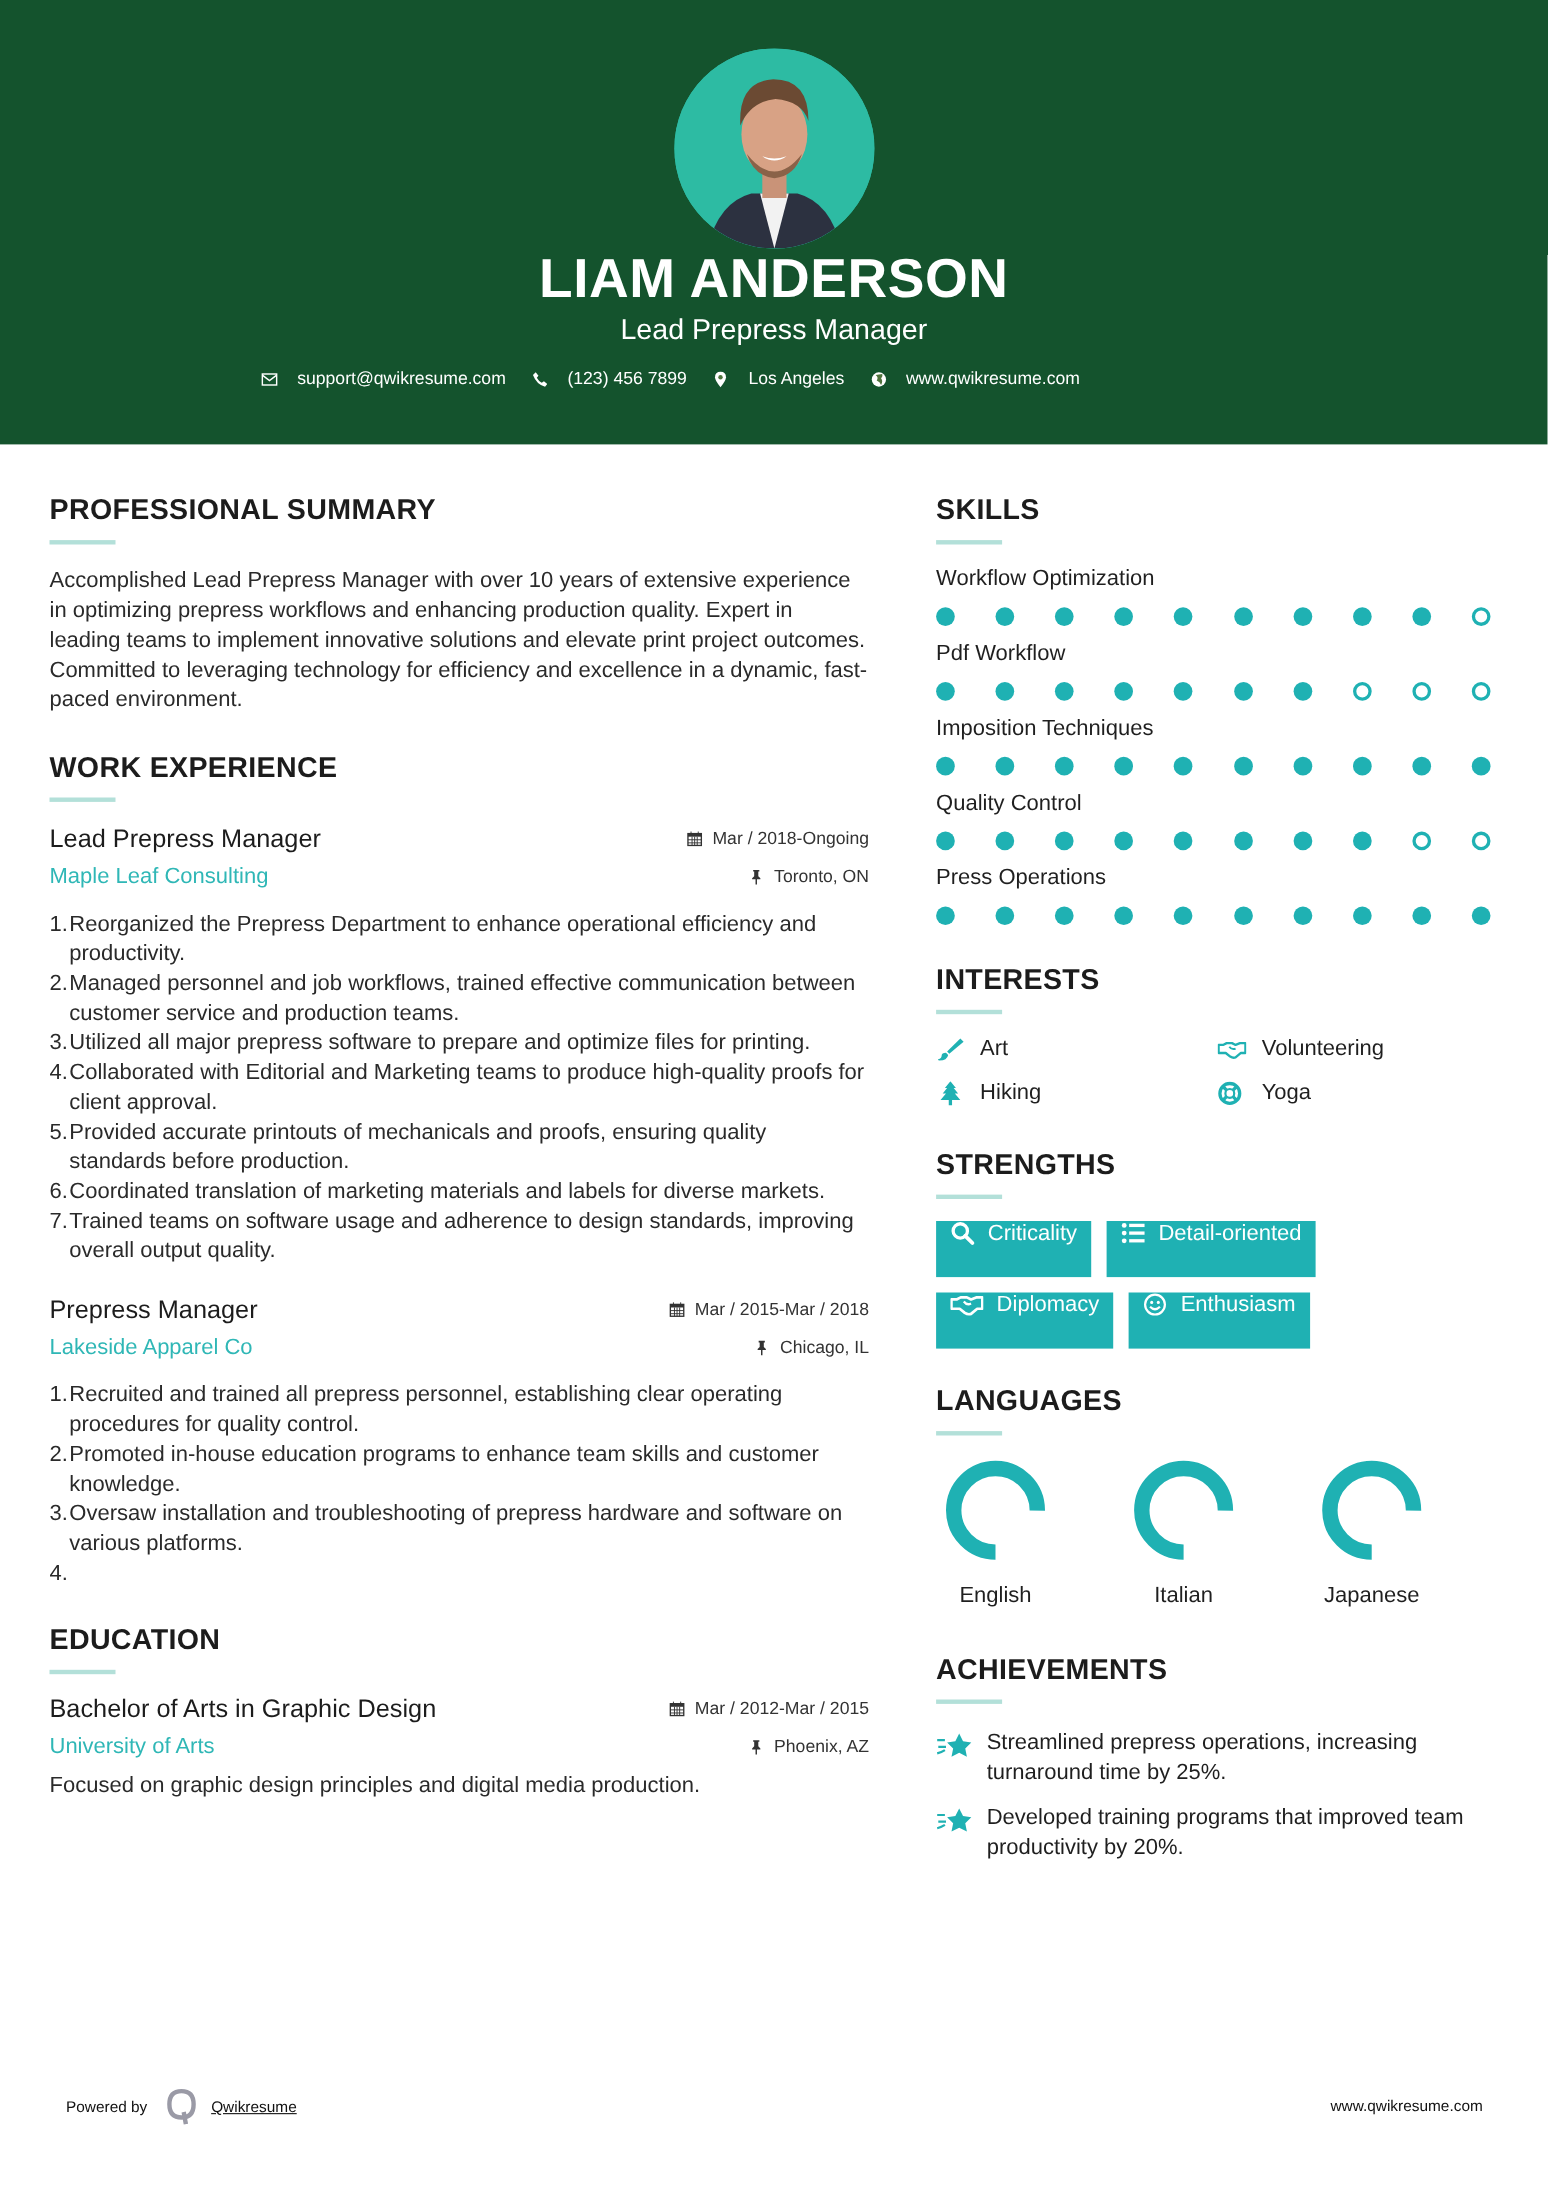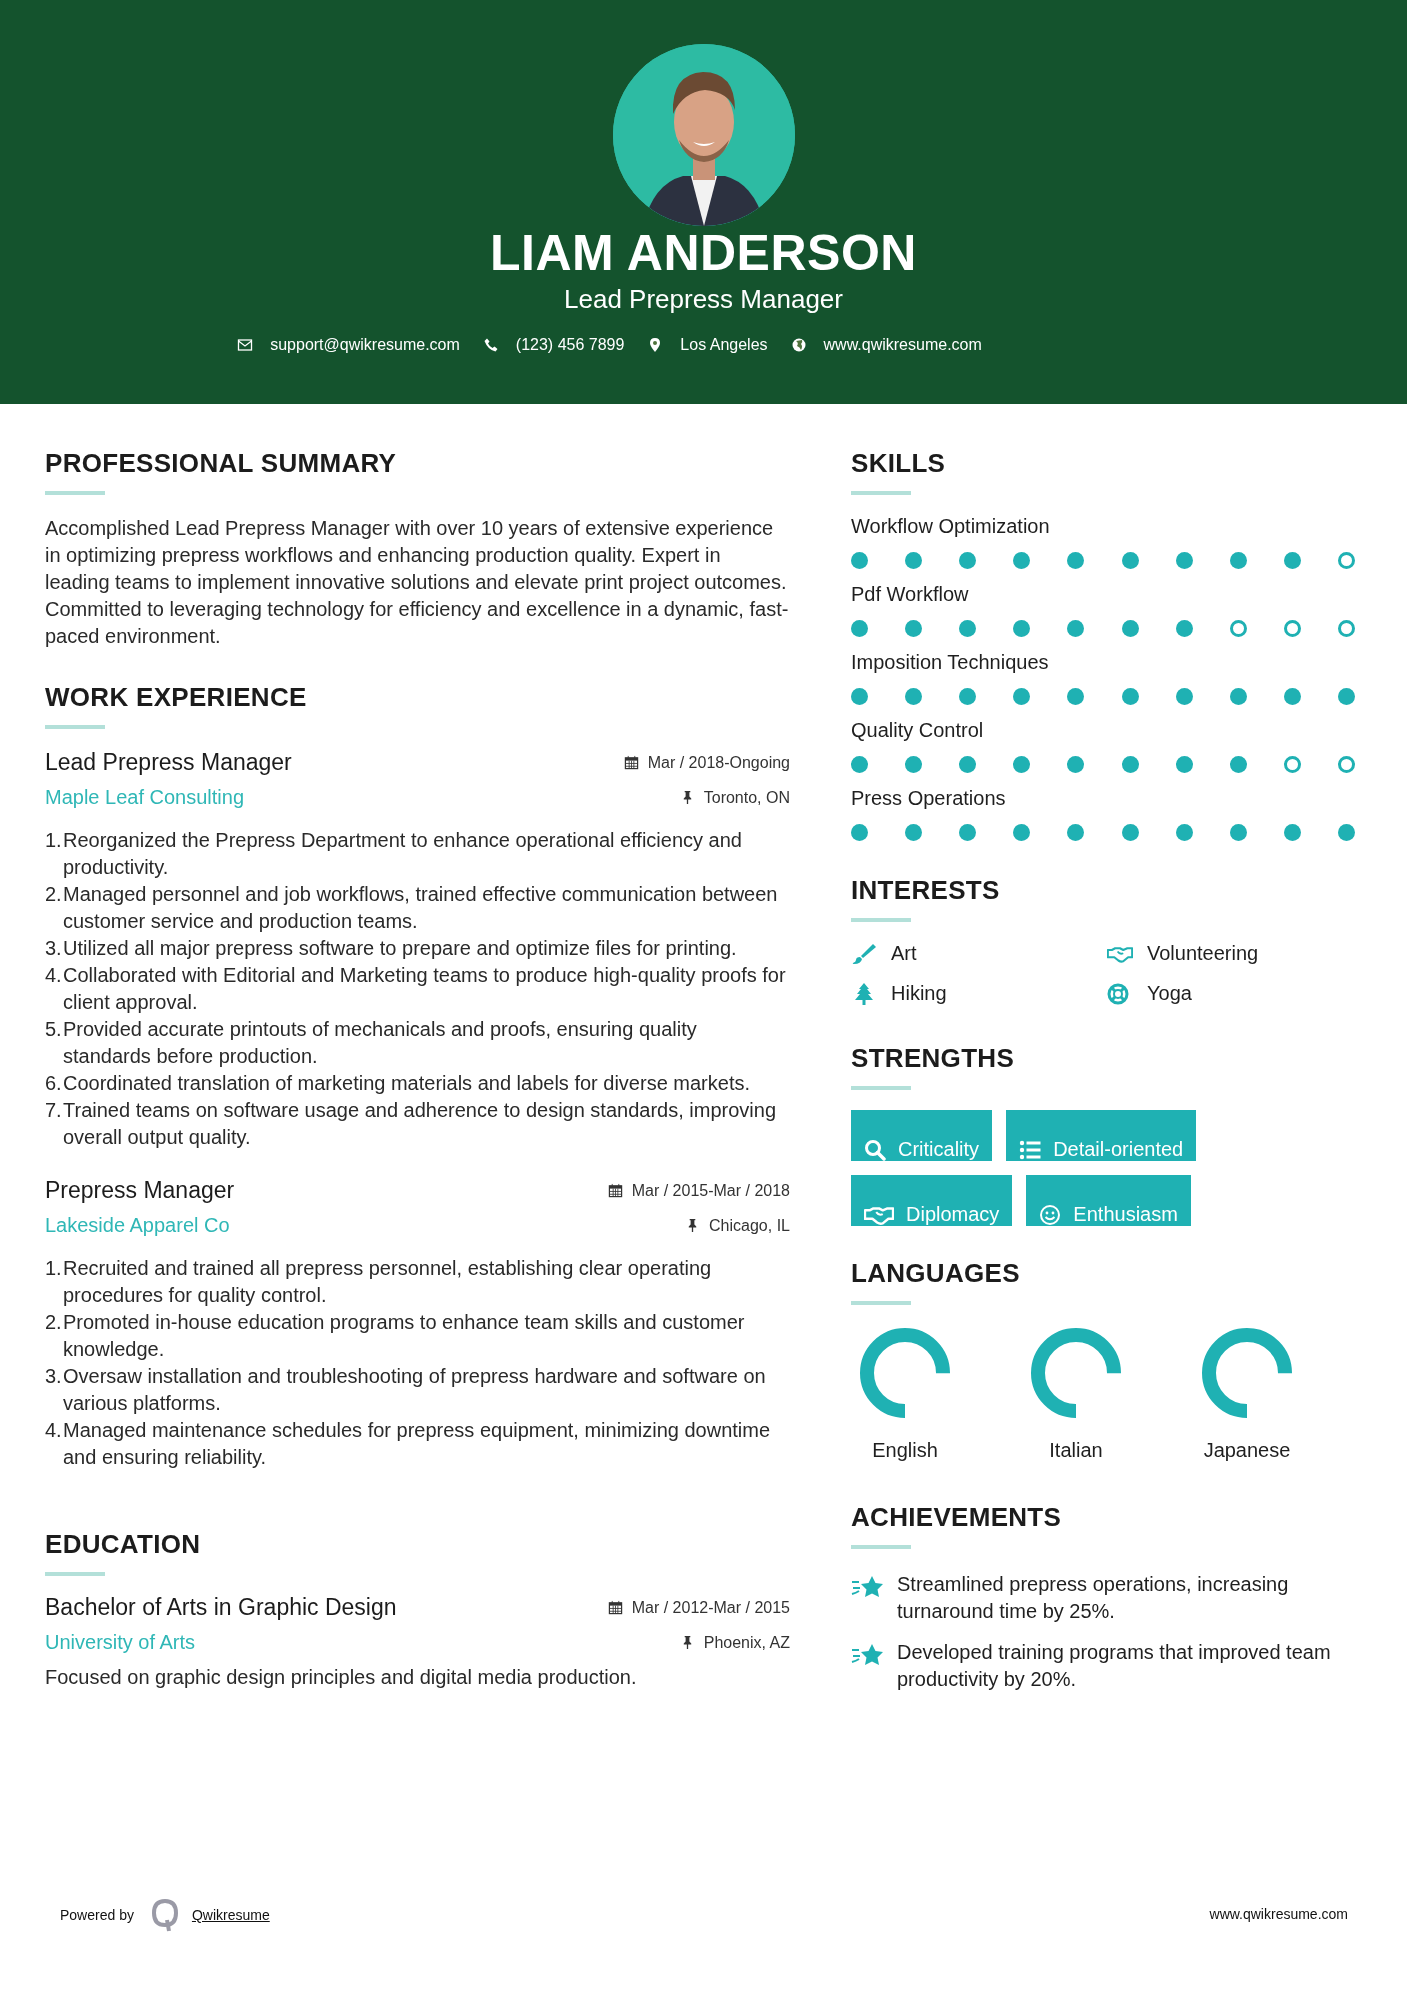--- a/index.html
+++ b/index.html
@@ -38,21 +38,21 @@
   .skill-name { font-size: 20px; color: #1f1f1f; }
   .dots { display: flex; justify-content: space-between; width: 504px; margin-top: 14px; margin-bottom: 14px; }
   .dot { width: 17px; height: 17px; border-radius: 50%; background: #1fb1b3; }
   .dot.empty { background: #fff; border: 3px solid #1fb1b3; }
 
   .interests { display: grid; grid-template-columns: 256px 256px; row-gap: 17px; margin-top: 20px; }
   .interest { display: flex; align-items: center; font-size: 20px; color: #1f1f1f; }
   .interest svg { width: 26px; height: 22px; margin-right: 14px; }
 
   .strengths { display: flex; flex-wrap: wrap; gap: 14px 14px; margin-top: 20px; width: 440px; }
-  .strength { background: #1fb1b3; color: #fff; font-size: 20px; height: 51px; display: flex; align-items: flex-end; padding: 0 13px; }
+  .strength { background: #1fb1b3; color: #fff; font-size: 20px; height: 51px; display: flex; align-items: flex-start; padding: 0 13px; }
   .strength svg { width: 22px; height: 22px; margin-right: 12px; }
 
   .langs { display: flex; margin-top: 20px; }
   .lang { width: 171px; display: flex; flex-direction: column; align-items: flex-start; }
   .lang svg { width: 96px; height: 96px; margin-left: 6px; }
   .lang-name { font-size: 20px; color: #1f1f1f; margin-top: 18px; width: 108px; text-align: center; }
 
   .achievements { margin-top: 22px; }
   .ach { display: flex; align-items: flex-start; margin-bottom: 14px; }
   .ach svg { width: 34px; height: 30px; margin-right: 12px; margin-top: 2px; flex-shrink: 0; }
@@ -182,21 +182,21 @@
           <svg viewBox="0 0 16 16">
               <path d="M5 1 H11 V2.5 H10 V7 L12 9 V10 H8.7 V15 H7.3 V10 H4 V9 L6 7 V2.5 H5 Z" fill="#333"></path>
             </svg>
           <span>Chicago, IL</span>
         </div>
       </div>
       <ol class="bullets">
         <li><span class="num">1.</span><span>Recruited and trained all prepress personnel, establishing clear operating procedures for quality control.</span></li>
         <li><span class="num">2.</span><span>Promoted in-house education programs to enhance team skills and customer knowledge.</span></li>
         <li><span class="num">3.</span><span>Oversaw installation and troubleshooting of prepress hardware and software on various platforms.</span></li>
-        <li><span class="num">4.</span><span>Managed maintenance schedules for prepress equipment, minimizing downtime and ensuring reliability.</span></li>
+        <li><span class="num">4.</span></li>
       </ol>
     </div>
   </section>
 
   <section style="margin-top:58px;">
     <div class="section-title">EDUCATION</div>
     <div class="underline"></div>
     <div class="job" style="margin-top:18px;">
       <div class="job-head">
         <div class="job-title">Bachelor of Arts in Graphic Design</div>

